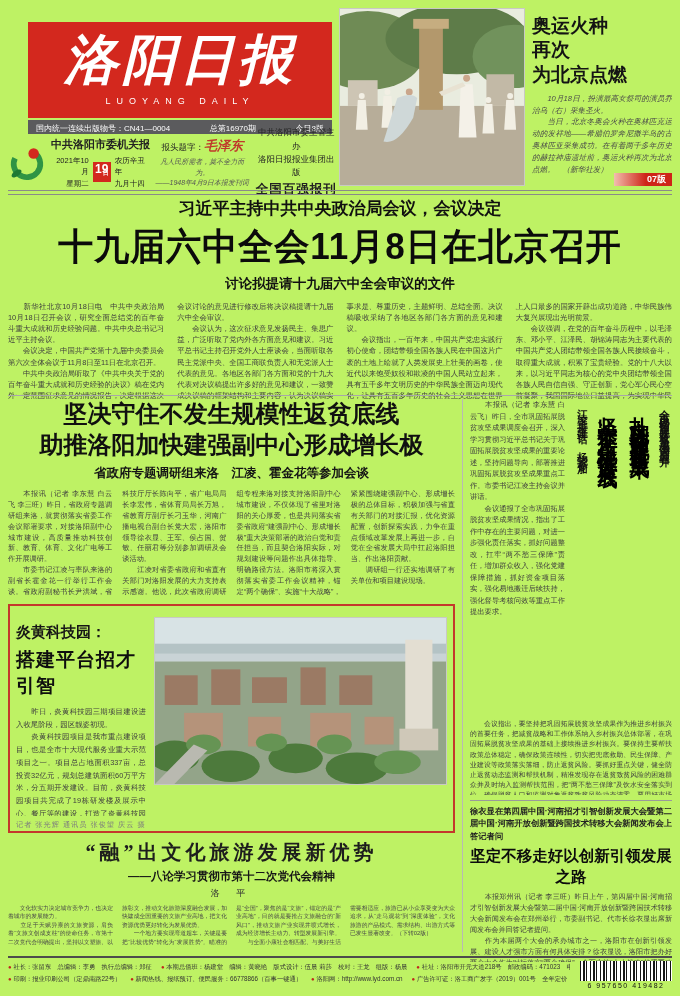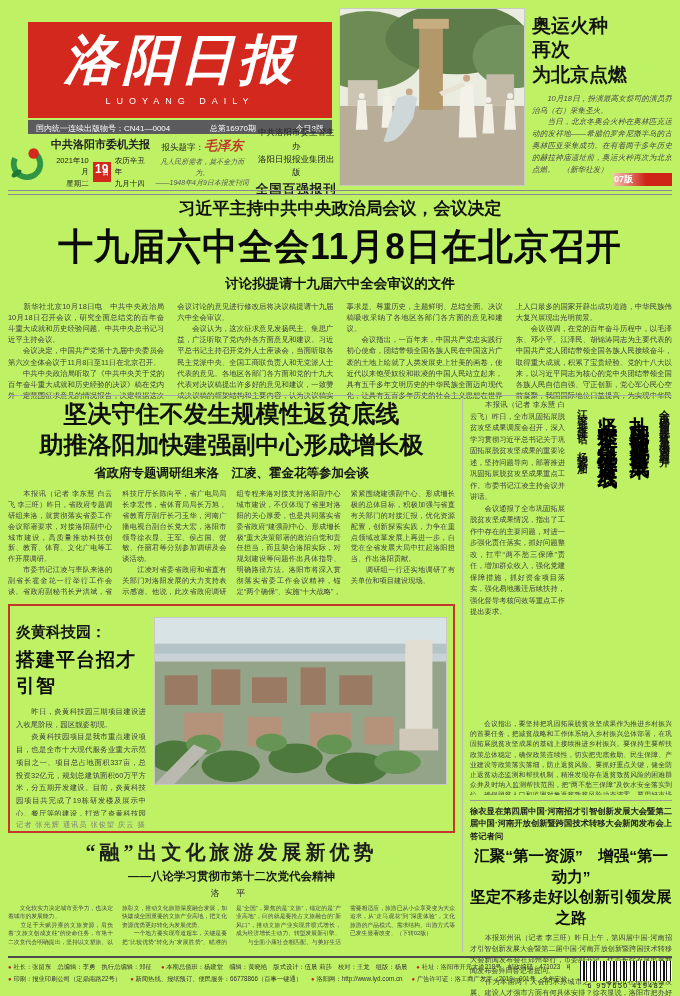--- a/index.html
+++ b/index.html
@@ -30,21 +30,21 @@
   .motto{font-size:7px;color:#555;margin-top:2px;line-height:1.55;font-style:italic;}
   .pub{width:94px;text-align:center;font-size:8.5px;line-height:1.55;}
   .award{font-weight:800;font-size:12.5px;margin-top:1px;letter-spacing:1px;}
   .mast-photo{position:absolute;left:331px;top:2px;width:186px;height:178px;border:1px solid #c9c9c4;box-sizing:border-box;}
   .mast-photo svg{width:100%;height:100%;display:block;}
   .olympic{position:absolute;left:524px;top:8px;width:140px;height:172px;}
   .oly-h{font-family:"Liberation Serif","DejaVu Serif",serif;font-size:19px;font-weight:800;line-height:1.28;color:#141414;}
   .oly-body{font-size:7.6px;line-height:1.55;color:#4a4a4a;margin-top:6px;text-align:justify;
             white-space:pre-line;font-style:italic;height:94px;overflow:hidden;}
   .badge{position:absolute;right:0;bottom:0;width:58px;height:13px;background:linear-gradient(90deg,#f2beae,#ce2418 55%);
-         color:#fff;font-size:9px;font-weight:700;text-align:left;line-height:13px;box-sizing:border-box;margin-left:35px;}
+         color:#fff;font-size:9px;font-weight:700;text-align:right;line-height:13px;padding-right:6px;box-sizing:border-box;margin-left:35px;}
   .hr2{position:absolute;left:8px;top:190px;width:664px;height:3px;border-top:1px solid #8a8a8a;border-bottom:1px solid #8a8a8a;}
   
   .lead{position:absolute;left:8px;top:197px;width:664px;height:196px;text-align:center;}
   .lead-kicker{font-size:17px;font-weight:700;color:#101010;}
   .lead-h{font-size:35px;font-weight:900;letter-spacing:1px;color:#0b0b0b;margin-top:3px;transform:scaleY(1.05);}
   .lead-deck{font-size:13.5px;font-weight:700;margin-top:5px;color:#111;}
   .lead-body{margin-top:8px;text-align:justify;font-size:7.4px;line-height:1.5;color:#3d3d3d;
              column-count:4;column-gap:13px;column-fill:auto;white-space:pre-line;height:100px;overflow:hidden;}
   .rule-mid{position:absolute;left:8px;top:395px;width:664px;border-top:1px solid #a8a8a8;}
   
@@ -310,21 +310,20 @@
         </div>
         <div class="pov-bottom">　　会议指出，要坚持把巩固拓展脱贫攻坚成果作为推进乡村振兴的首要任务，把减贫战略和工作体系纳入乡村振兴总体部署，在巩固拓展脱贫攻坚成果的基础上接续推进乡村振兴。要保持主要帮扶政策总体稳定，确保政策连续性，切实把兜底救助、民生保障、产业建设等政策落实落细，防止返贫风险。要抓好重点关键，健全防止返贫动态监测和帮扶机制，精准发现存在返贫致贫风险的困难群众并及时纳入监测帮扶范围，把“两不愁三保障”及饮水安全落实到位，确保脱贫人口和监测对象返贫致贫风险动态清零。要用好市场机制发展特色乡村产业，强化与脱贫群众的利益联结，持续提升农民特别是脱贫群众的收入。
 　　杨骁、王军、孙延文、张玉杰等参加会议。</div>
       </div>
 
       <div class="rrule"></div>
 
       <div>
         <div class="talent-eyebrow">徐衣显在第四届中国·河南招才引智创新发展大会暨第二届中国·河南开放创新暨跨国技术转移大会新闻发布会上答记者问</div>
         <div class="talent-h">
-          <div>汇聚“第一资源”　增强“第一动力”</div>
           <div>坚定不移走好以创新引领发展之路</div>
         </div>
         <div class="talent-body">　　本报郑州讯（记者 李三旺）昨日上午，第四届中国·河南招才引智创新发展大会暨第二届中国·河南开放创新暨跨国技术转移大会新闻发布会在郑州举行，市委副书记、代市长徐衣显出席新闻发布会并回答记者提问。
 　　作为本届两个大会的承办城市之一，洛阳市在创新引领发展、建设人才强市方面有何具体安排？徐衣显说，洛阳市把办好两个大会作为对标落实“两个确保”、全面实施“十大战略”的重要政治任务，立志打造平台城市、青年友好型城市，坚定不移走好以创新引领发展之路。（下转02版）</div>
       </div>
     </div>
   </div>
 
   <div class="footer">
     <div class="flines">

